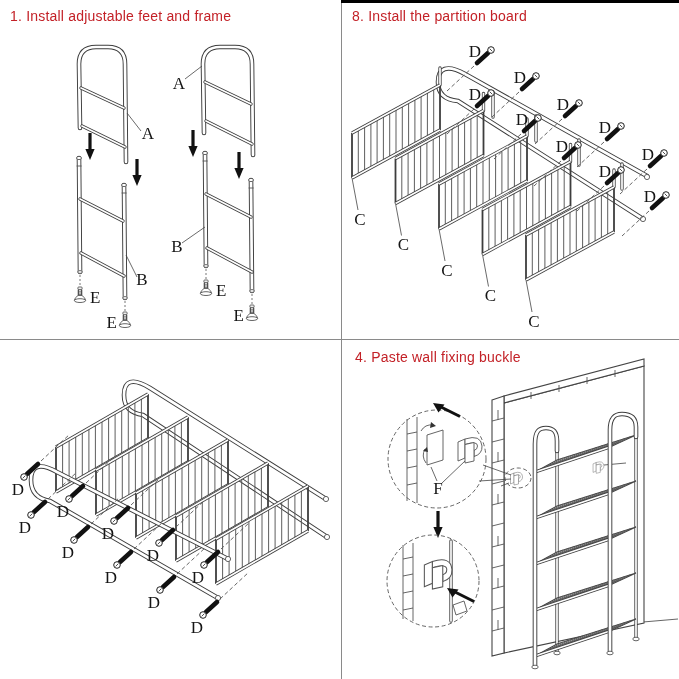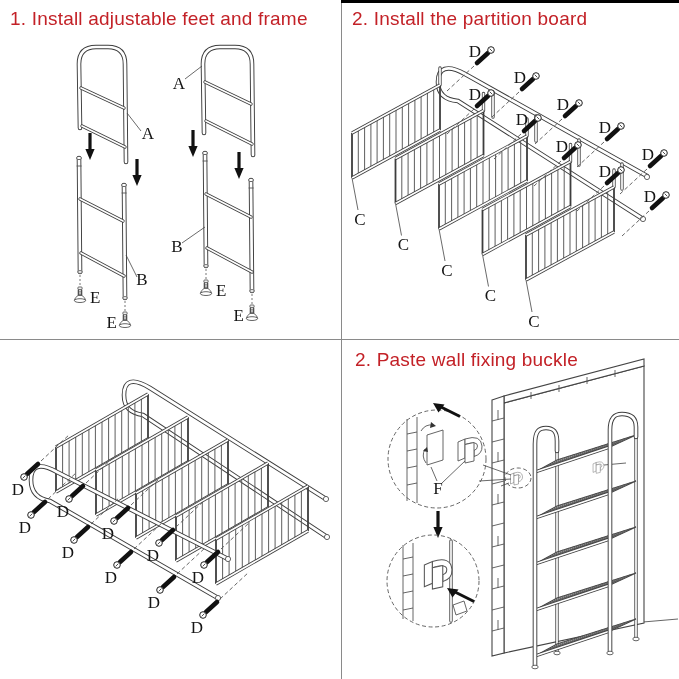--- a/index.html
+++ b/index.html
@@ -1,19 +1,19 @@
 <!DOCTYPE html>
 <html><head>
 <meta charset="utf-8">
 <style>
   html,body{margin:0;padding:0;background:#fff;}
   #stage{position:relative;width:679px;height:679px;background:#fff;overflow:hidden;
          font-family:"Liberation Sans",sans-serif;}
   .panel-svg{position:absolute;}
-  .title{position:absolute;font-size:19px;letter-spacing:.2px;color:#c32127;white-space:nowrap;}
+  .title{position:absolute;font-size:14px;letter-spacing:.2px;color:#c32127;white-space:nowrap;}
   .divider-v{position:absolute;left:341px;top:0;width:1px;height:679px;background:#8a8a8a;}
   .divider-h{position:absolute;left:0;top:339px;width:679px;height:1px;background:#8a8a8a;}
   .topstrip{position:absolute;left:341px;top:0;width:338px;height:3px;background:#000;}
   
   .t-o{fill:none;stroke:#3d3d3d;stroke-width:4.6;stroke-linecap:round;}
   .t-i{fill:none;stroke:#ffffff;stroke-width:2.7;stroke-linecap:round;}
   .r-o{fill:none;stroke:#3d3d3d;stroke-width:3.3;stroke-linecap:round;}
   .r-i{fill:none;stroke:#ffffff;stroke-width:1.7;stroke-linecap:round;}
   .p-o{fill:none;stroke:#3d3d3d;stroke-width:3.2;}
   .p-i{fill:none;stroke:#ffffff;stroke-width:1.6;}
@@ -509,19 +509,19 @@
       </g>
       <path class="r-o" d="M110,202 L110,282"></path>
         <path class="r-i" d="M110,202 L110,282"></path>
       <use href="#buckleIcon" transform="translate(96,234) scale(1.15)"></use>
       <use href="#arrowUL" x="106" y="249"></use>
       <polygon class="wfillt" points="112,266 123,262 126,272 115,276"></polygon>
     </g>
   </svg>
 
   <div class="title" style="left:10px;top:8px">1. Install adjustable feet and frame</div>
-  <div class="title" style="left:352px;top:8px">2. Install the partition board</div>
-  <div class="title" style="left:355px;top:349px">2. Paste wall fixing buckle</div>
+  <div class="title" style="left:352px;top:8px">8. Install the partition board</div>
+  <div class="title" style="left:355px;top:349px">4. Paste wall fixing buckle</div>
 
   <div class="divider-v"></div>
   <div class="divider-h"></div>
   <div class="topstrip"></div>
 </div>
 
 </body></html>

